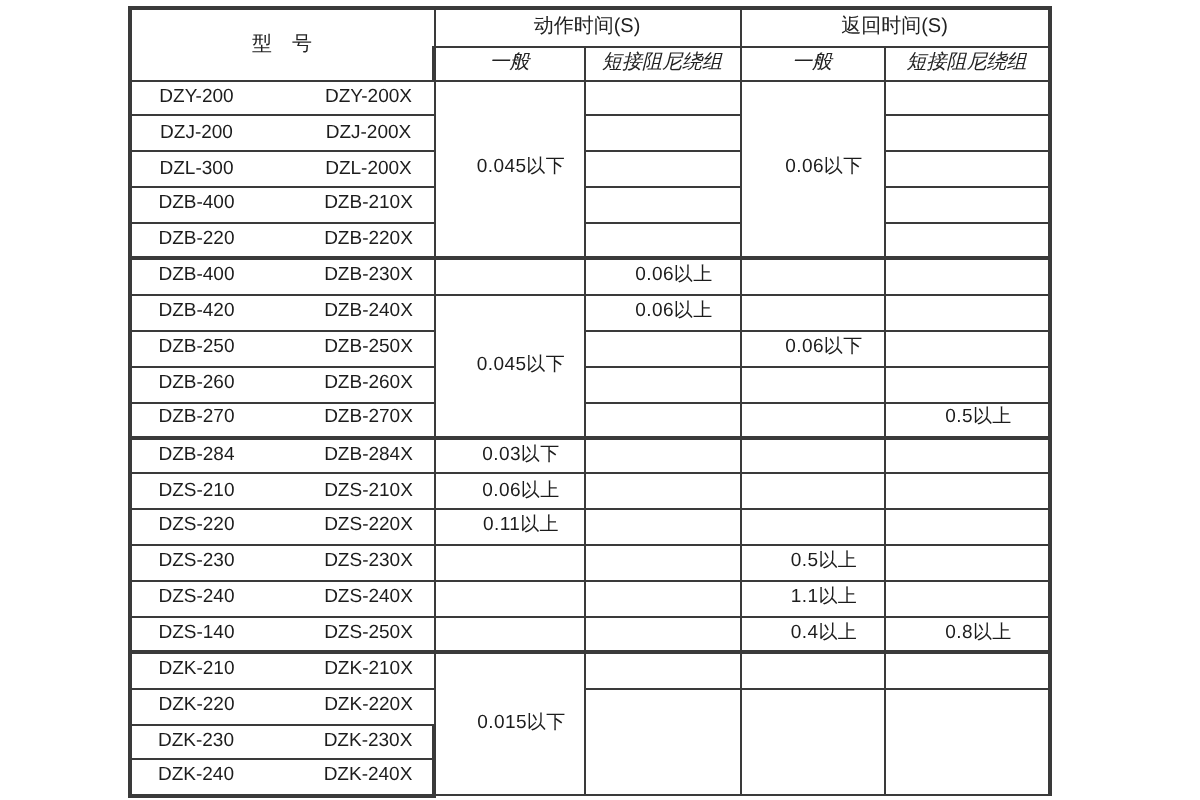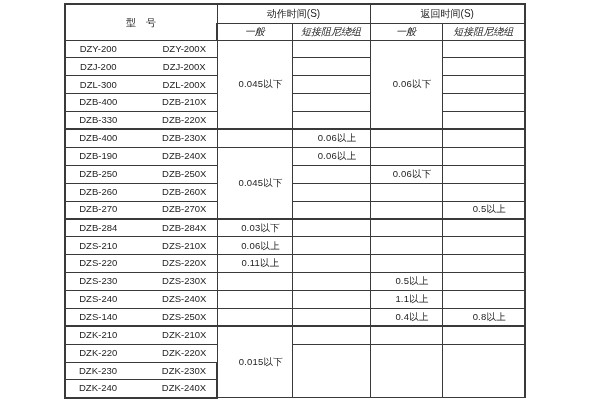--- a/index.html
+++ b/index.html
@@ -111,21 +111,21 @@
               <span>DZB-400</span>
               <span>DZB-210X</span>
             </div>
           </td>
           <td><span class="val"></span></td>
           <td><span class="val"></span></td>
         </tr>
         <tr>
           <td>
             <div class="model-wrap">
-              <span>DZB-330</span>
+              <span>DZB-220</span>
               <span>DZB-220X</span>
             </div>
           </td>
           <td><span class="val"></span></td>
           <td><span class="val"></span></td>
         </tr>
         <tr class="sect">
           <td>
             <div class="model-wrap">
               <span>DZB-400</span>
@@ -133,21 +133,21 @@
             </div>
           </td>
           <td><span class="val"></span></td>
           <td><span class="val">0.06以上</span></td>
           <td><span class="val"></span></td>
           <td><span class="val"></span></td>
         </tr>
         <tr>
           <td>
             <div class="model-wrap">
-              <span>DZB-190</span>
+              <span>DZB-420</span>
               <span>DZB-240X</span>
             </div>
           </td>
           <td rowspan="4"><span class="val">0.045以下</span></td>
           <td><span class="val">0.06以上</span></td>
           <td><span class="val"></span></td>
           <td><span class="val"></span></td>
         </tr>
         <tr>
           <td>

